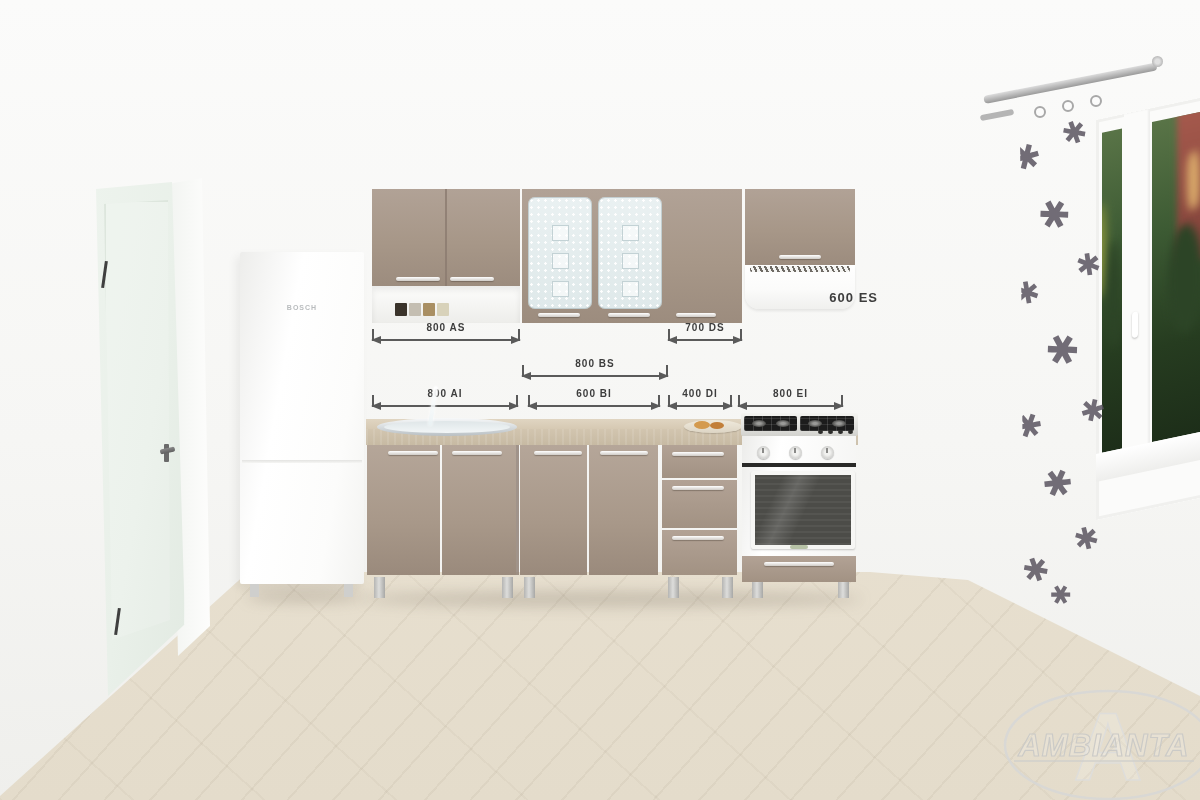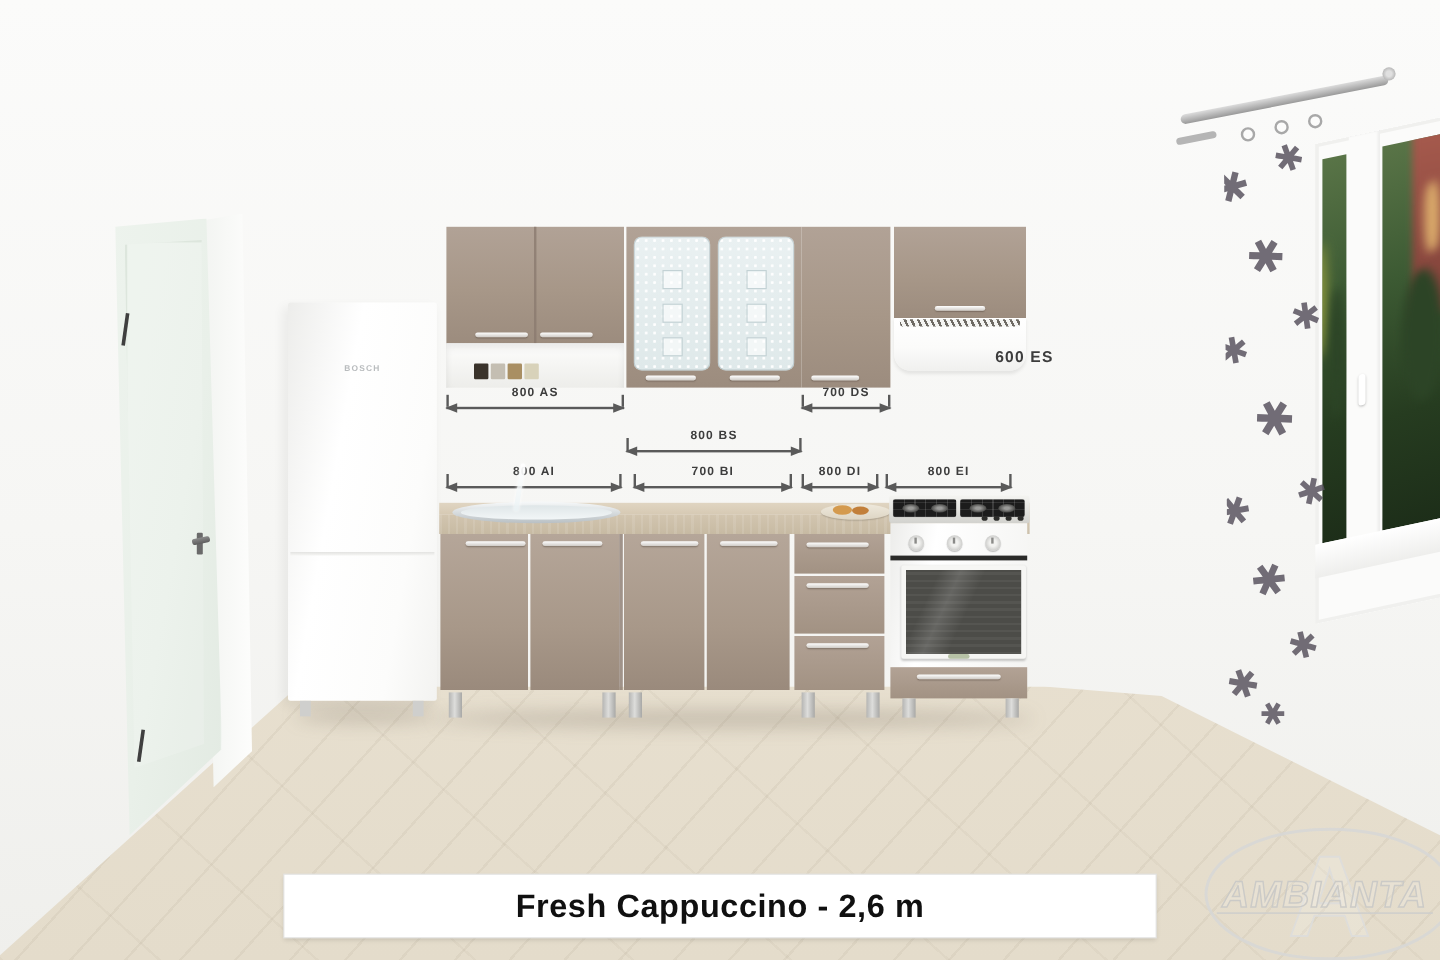--- a/index.html
+++ b/index.html
@@ -247,28 +247,28 @@
   <div id="hood-dim-label" class="abs">600 ES</div>
 
   <div class="dim" style="left:372px;top:386px;width:146px;">
     <div class="dim-label">800 AI</div>
     <div class="dim-line">
         <span class="tick l"></span>
         <span class="tick r"></span>
       </div>
   </div>
   <div class="dim" style="left:528px;top:386px;width:132px;">
-    <div class="dim-label">700 BI</div>
+    <div class="dim-label">600 BI</div>
     <div class="dim-line">
         <span class="tick l"></span>
         <span class="tick r"></span>
       </div>
   </div>
   <div class="dim" style="left:668px;top:386px;width:64px;">
-    <div class="dim-label">800 DI</div>
+    <div class="dim-label">400 DI</div>
     <div class="dim-line">
         <span class="tick l"></span>
         <span class="tick r"></span>
       </div>
   </div>
   <div class="dim" style="left:738px;top:386px;width:105px;">
     <div class="dim-label">800 EI</div>
     <div class="dim-line">
         <span class="tick l"></span>
         <span class="tick r"></span>
@@ -366,17 +366,14 @@
   <span class="ring" style="left:1062px;top:100px;"></span>
   <span class="ring" style="left:1090px;top:95px;"></span>
 
   <svg id="watermark" class="abs" viewBox="0 0 214 118" width="214" height="118">
     <ellipse cx="112" cy="59" rx="103" ry="54" fill="none" stroke="#d8d8d6" stroke-width="2.5"></ellipse>
     <text x="112" y="94" text-anchor="middle" font-family="Liberation Sans, sans-serif" font-weight="bold" font-size="96" fill="rgba(255,255,255,0.18)" stroke="#dededc" stroke-width="1.5">A</text>
     <text x="108" y="70" text-anchor="middle" font-family="Liberation Sans, sans-serif" font-weight="bold" font-style="italic" font-size="31" letter-spacing="1" fill="rgba(255,255,255,0.15)" stroke="#c9c9c7" stroke-width="1.2">AMBIANTA</text>
     <line x1="18" y1="75" x2="198" y2="75" stroke="#cfcfcd" stroke-width="1.5"></line>
   </svg>
 
-  <div id="title-bar" class="abs">
-    <span id="title-text">Fresh Cappuccino - 2,6 m</span>
-  </div>
 
 </div>
 
 </body></html>

